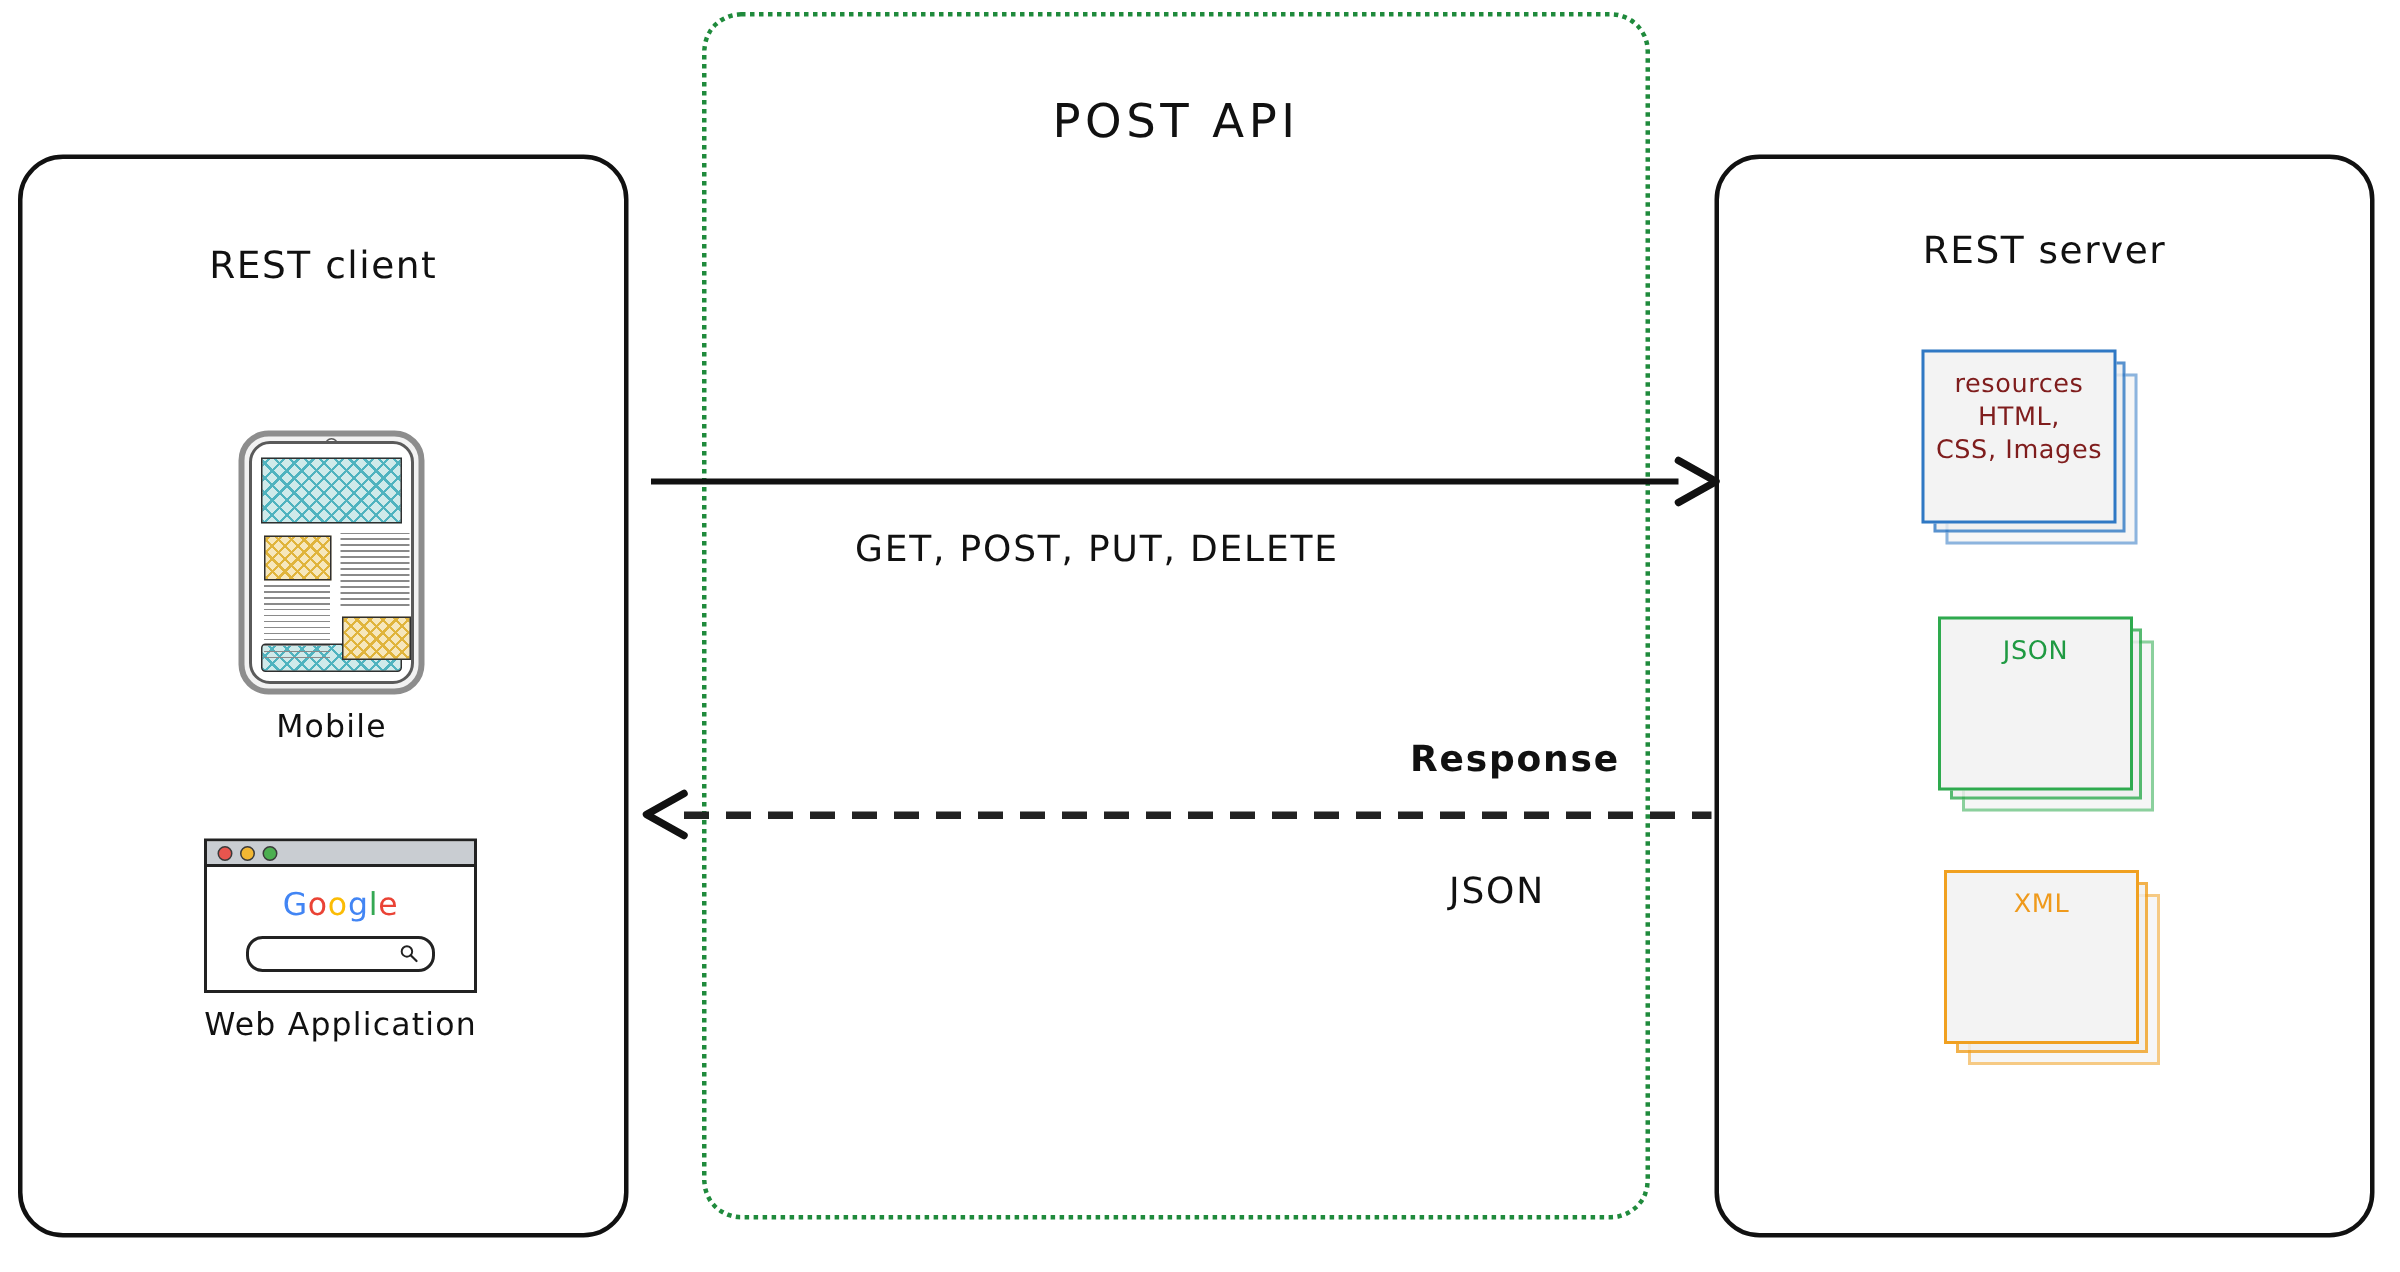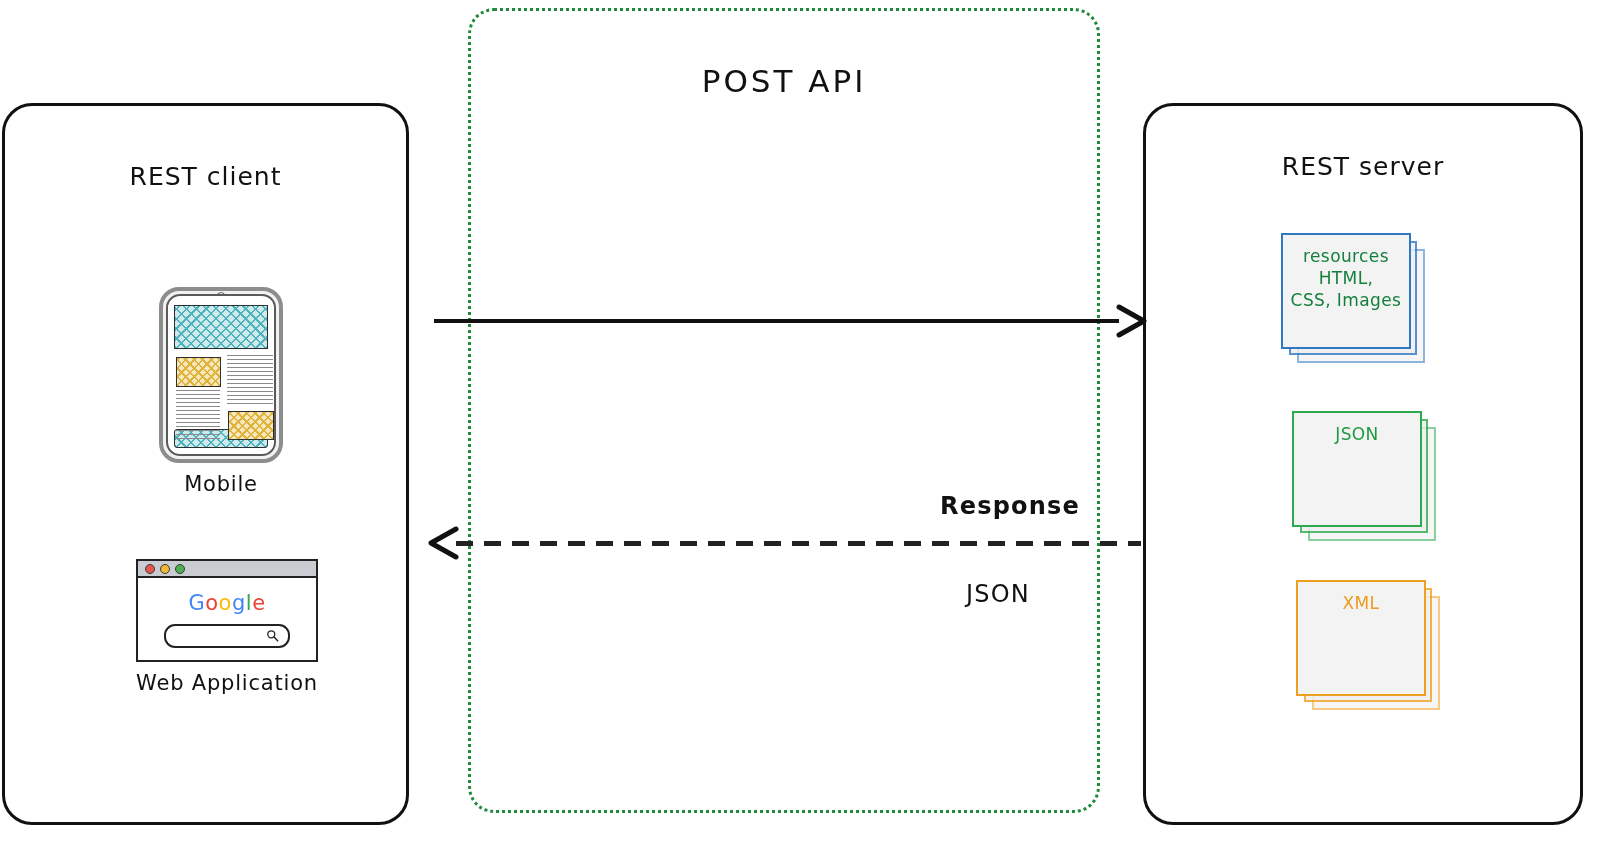--- a/index.html
+++ b/index.html
@@ -16,21 +16,21 @@
     color: #1a1a1a;
   }
   .stage {
     position: absolute;
     inset: 0;
   }
 
   
   .box-client {
     position: absolute;
-    left: 2px;
+    left: 12px;
     top: 103px;
     width: 407px;
     height: 722px;
     border: 3px solid #111111;
     border-radius: 30px;
     background: #ffffff;
     box-sizing: border-box;
   }
   .box-server {
     position: absolute;
@@ -301,21 +301,21 @@
   .card-text {
     text-align: center;
     font-size: 17px;
     line-height: 1.3;
     padding-top: 10px;
     letter-spacing: 0.4px;
   }
 
   .stack-resources { left: 1281px; top: 233px; }
   .stack-resources .card { border: 2.5px solid #2f78c4; }
-  .stack-resources .card-text { color: #15803d; }
+  .stack-resources .card-text { color: #7f1d1d; }
 
   .stack-json { left: 1292px; top: 411px; }
   .stack-json .card { border: 2.5px solid #2eaa4e; }
   .stack-json .card-text { color: #1f9a42; }
 
   .stack-xml { left: 1296px; top: 562px; }
   .stack-xml .card { border: 2.5px solid #f0a020; margin-top: 18px; }
   .stack-xml .card-text { color: #ef9a1c; }
 </style>
 </head>
@@ -404,20 +404,21 @@
       </div>
     </div>
   </div>
 
   <div class="arrow-row arrow-request">
     <div class="line-solid"></div>
     <svg class="head-right" viewBox="0 0 36 36">
       <polyline points="6,4 31,18 6,32" fill="none" stroke="#111111" stroke-width="5" stroke-linecap="round" stroke-linejoin="round"></polyline>
     </svg>
   </div>
+  <div class="arrow-label lbl-request-bottom">GET, POST, PUT, DELETE</div>
 
   <div class="arrow-row arrow-response">
     <div class="line-dashed"></div>
     <svg class="head-left" viewBox="0 0 36 36">
       <polyline points="30,4 5,18 30,32" fill="none" stroke="#111111" stroke-width="5" stroke-linecap="round" stroke-linejoin="round"></polyline>
     </svg>
   </div>
   <div class="arrow-label lbl-response-top">Response</div>
   <div class="arrow-label lbl-response-bottom">JSON</div>
 

